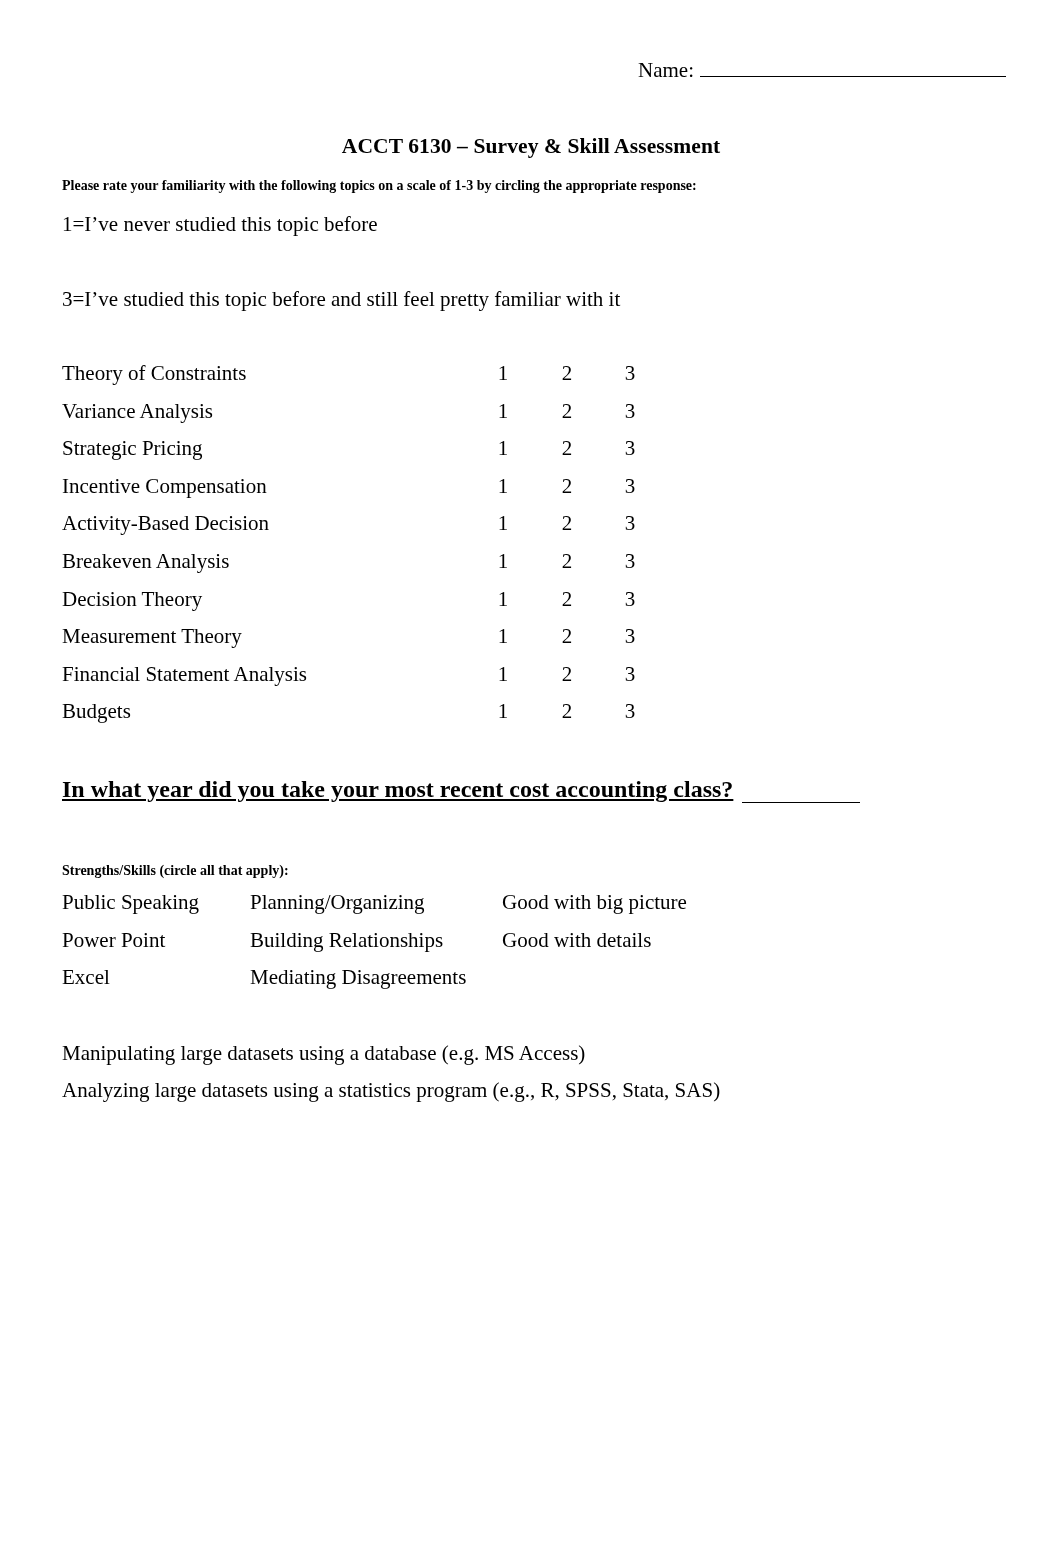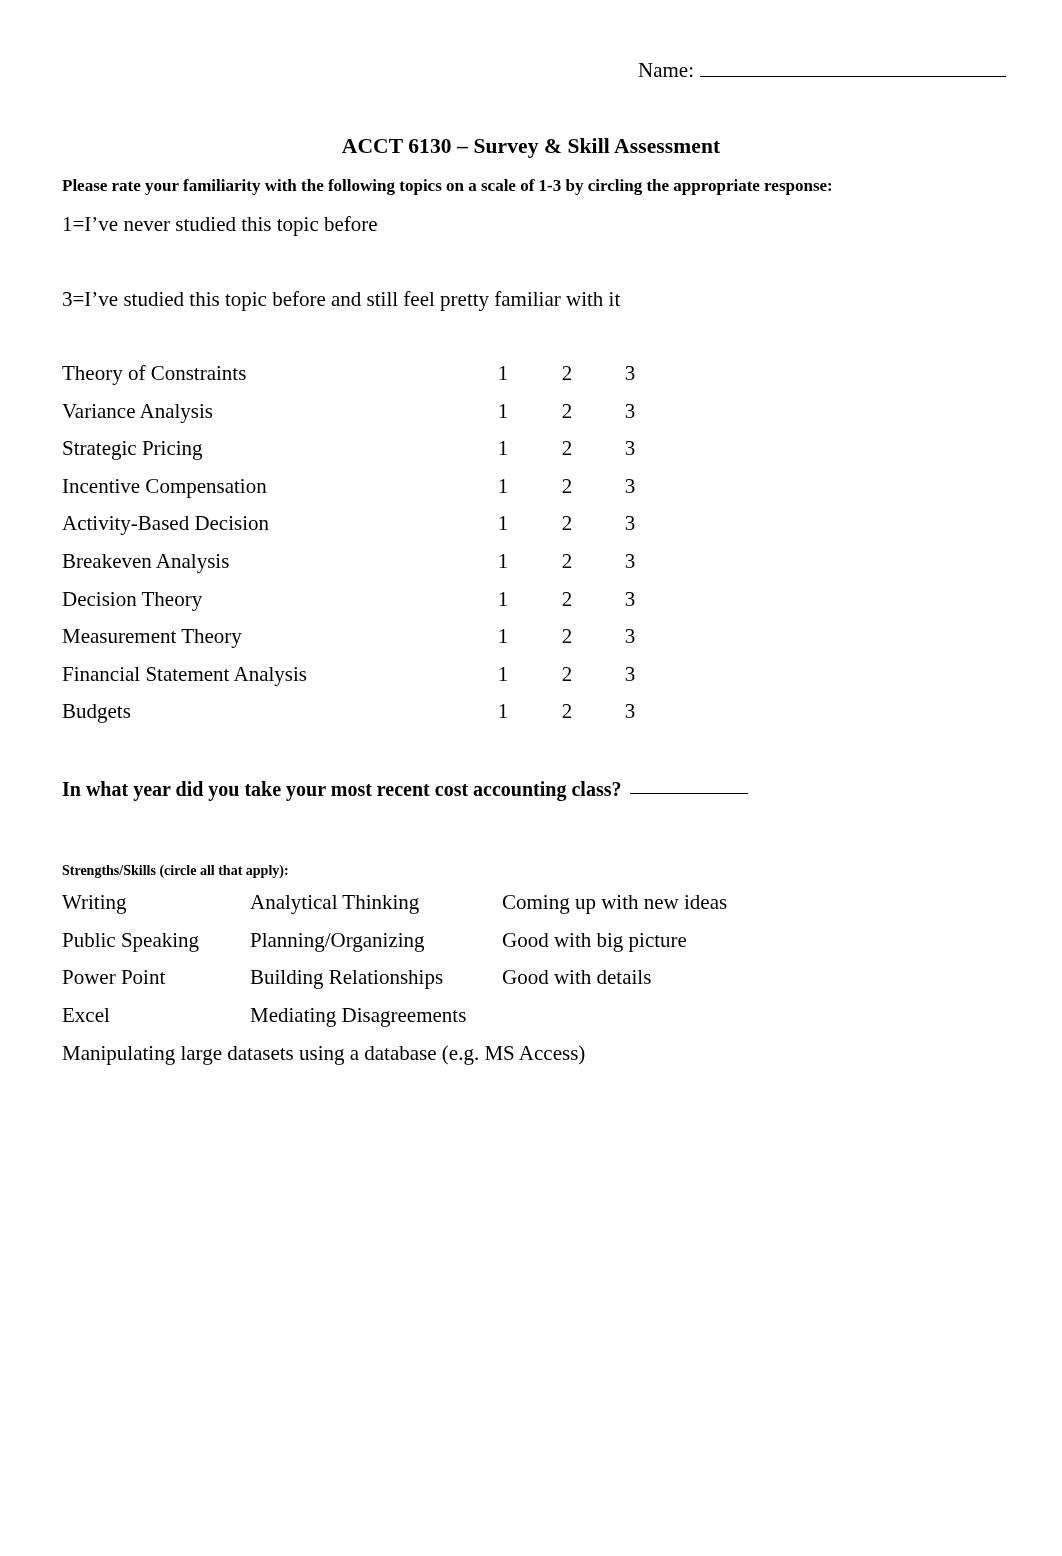--- a/index.html
+++ b/index.html
@@ -54,21 +54,21 @@
     font-weight: bold;
     line-height: 26px;
     letter-spacing: 0.1px;
   }
 
   
   .lead {
     position: absolute;
     left: 62px;
     top: 172px;
-    font-size: 17px;
+    font-size: 14px;
     font-weight: bold;
     line-height: 27px;
     white-space: nowrap;
   }
   .scale-line {
     position: absolute;
     left: 62px;
     font-size: 21px;
     line-height: 27px;
     white-space: nowrap;
@@ -105,26 +105,27 @@
   }
   .rating.r1 { left: 430px; }
   .rating.r2 { left: 494px; }
   .rating.r3 { left: 557px; }
 
   
   .year-q {
     position: absolute;
     left: 62px;
     top: 776px;
-    font-size: 20px;
+    font-size: 24px;
     font-weight: bold;
     line-height: 27px;
     white-space: nowrap;
     display: flex;
-    align-items: flex-start;
+    align-items: flex-end;
+    text-decoration: underline;
   }
   .year-blank {
     display: inline-block;
     width: 118px;
     margin-left: 9px;
     border-bottom: 1.8px solid #000;
     height: 17px;
   }
 
   
@@ -261,25 +262,20 @@
 
   <div class="year-q">
     <span>In what year did you take your most recent cost accounting class?</span>
     <span class="year-blank"></span>
   </div>
 
   <div class="skills-heading">Strengths/Skills (circle all that apply):</div>
 
   <div class="skills-grid">
 
-    <div class="skills-row">
-      <span class="skill-cell c1">Writing</span>
-      <span class="skill-cell c2">Analytical Thinking</span>
-      <span class="skill-cell c3">Coming up with new ideas</span>
-    </div>
 
     <div class="skills-row">
       <span class="skill-cell c1">Public Speaking</span>
       <span class="skill-cell c2">Planning/Organizing</span>
       <span class="skill-cell c3">Good with big picture</span>
     </div>
 
     <div class="skills-row">
       <span class="skill-cell c1">Power Point</span>
       <span class="skill-cell c2">Building Relationships</span>
@@ -288,14 +284,15 @@
 
     <div class="skills-row">
       <span class="skill-cell c1">Excel</span>
       <span class="skill-cell c2">Mediating Disagreements</span>
       <span class="skill-cell c3"></span>
     </div>
 
   </div>
 
   <div class="skills-wide wide-1">Manipulating large datasets using a database (e.g. MS Access)</div>
+  <div class="skills-wide wide-2">Analyzing large datasets using a statistics program (e.g., R, SPSS, Stata, SAS)</div>
 
 </div>
 
 </body></html>

